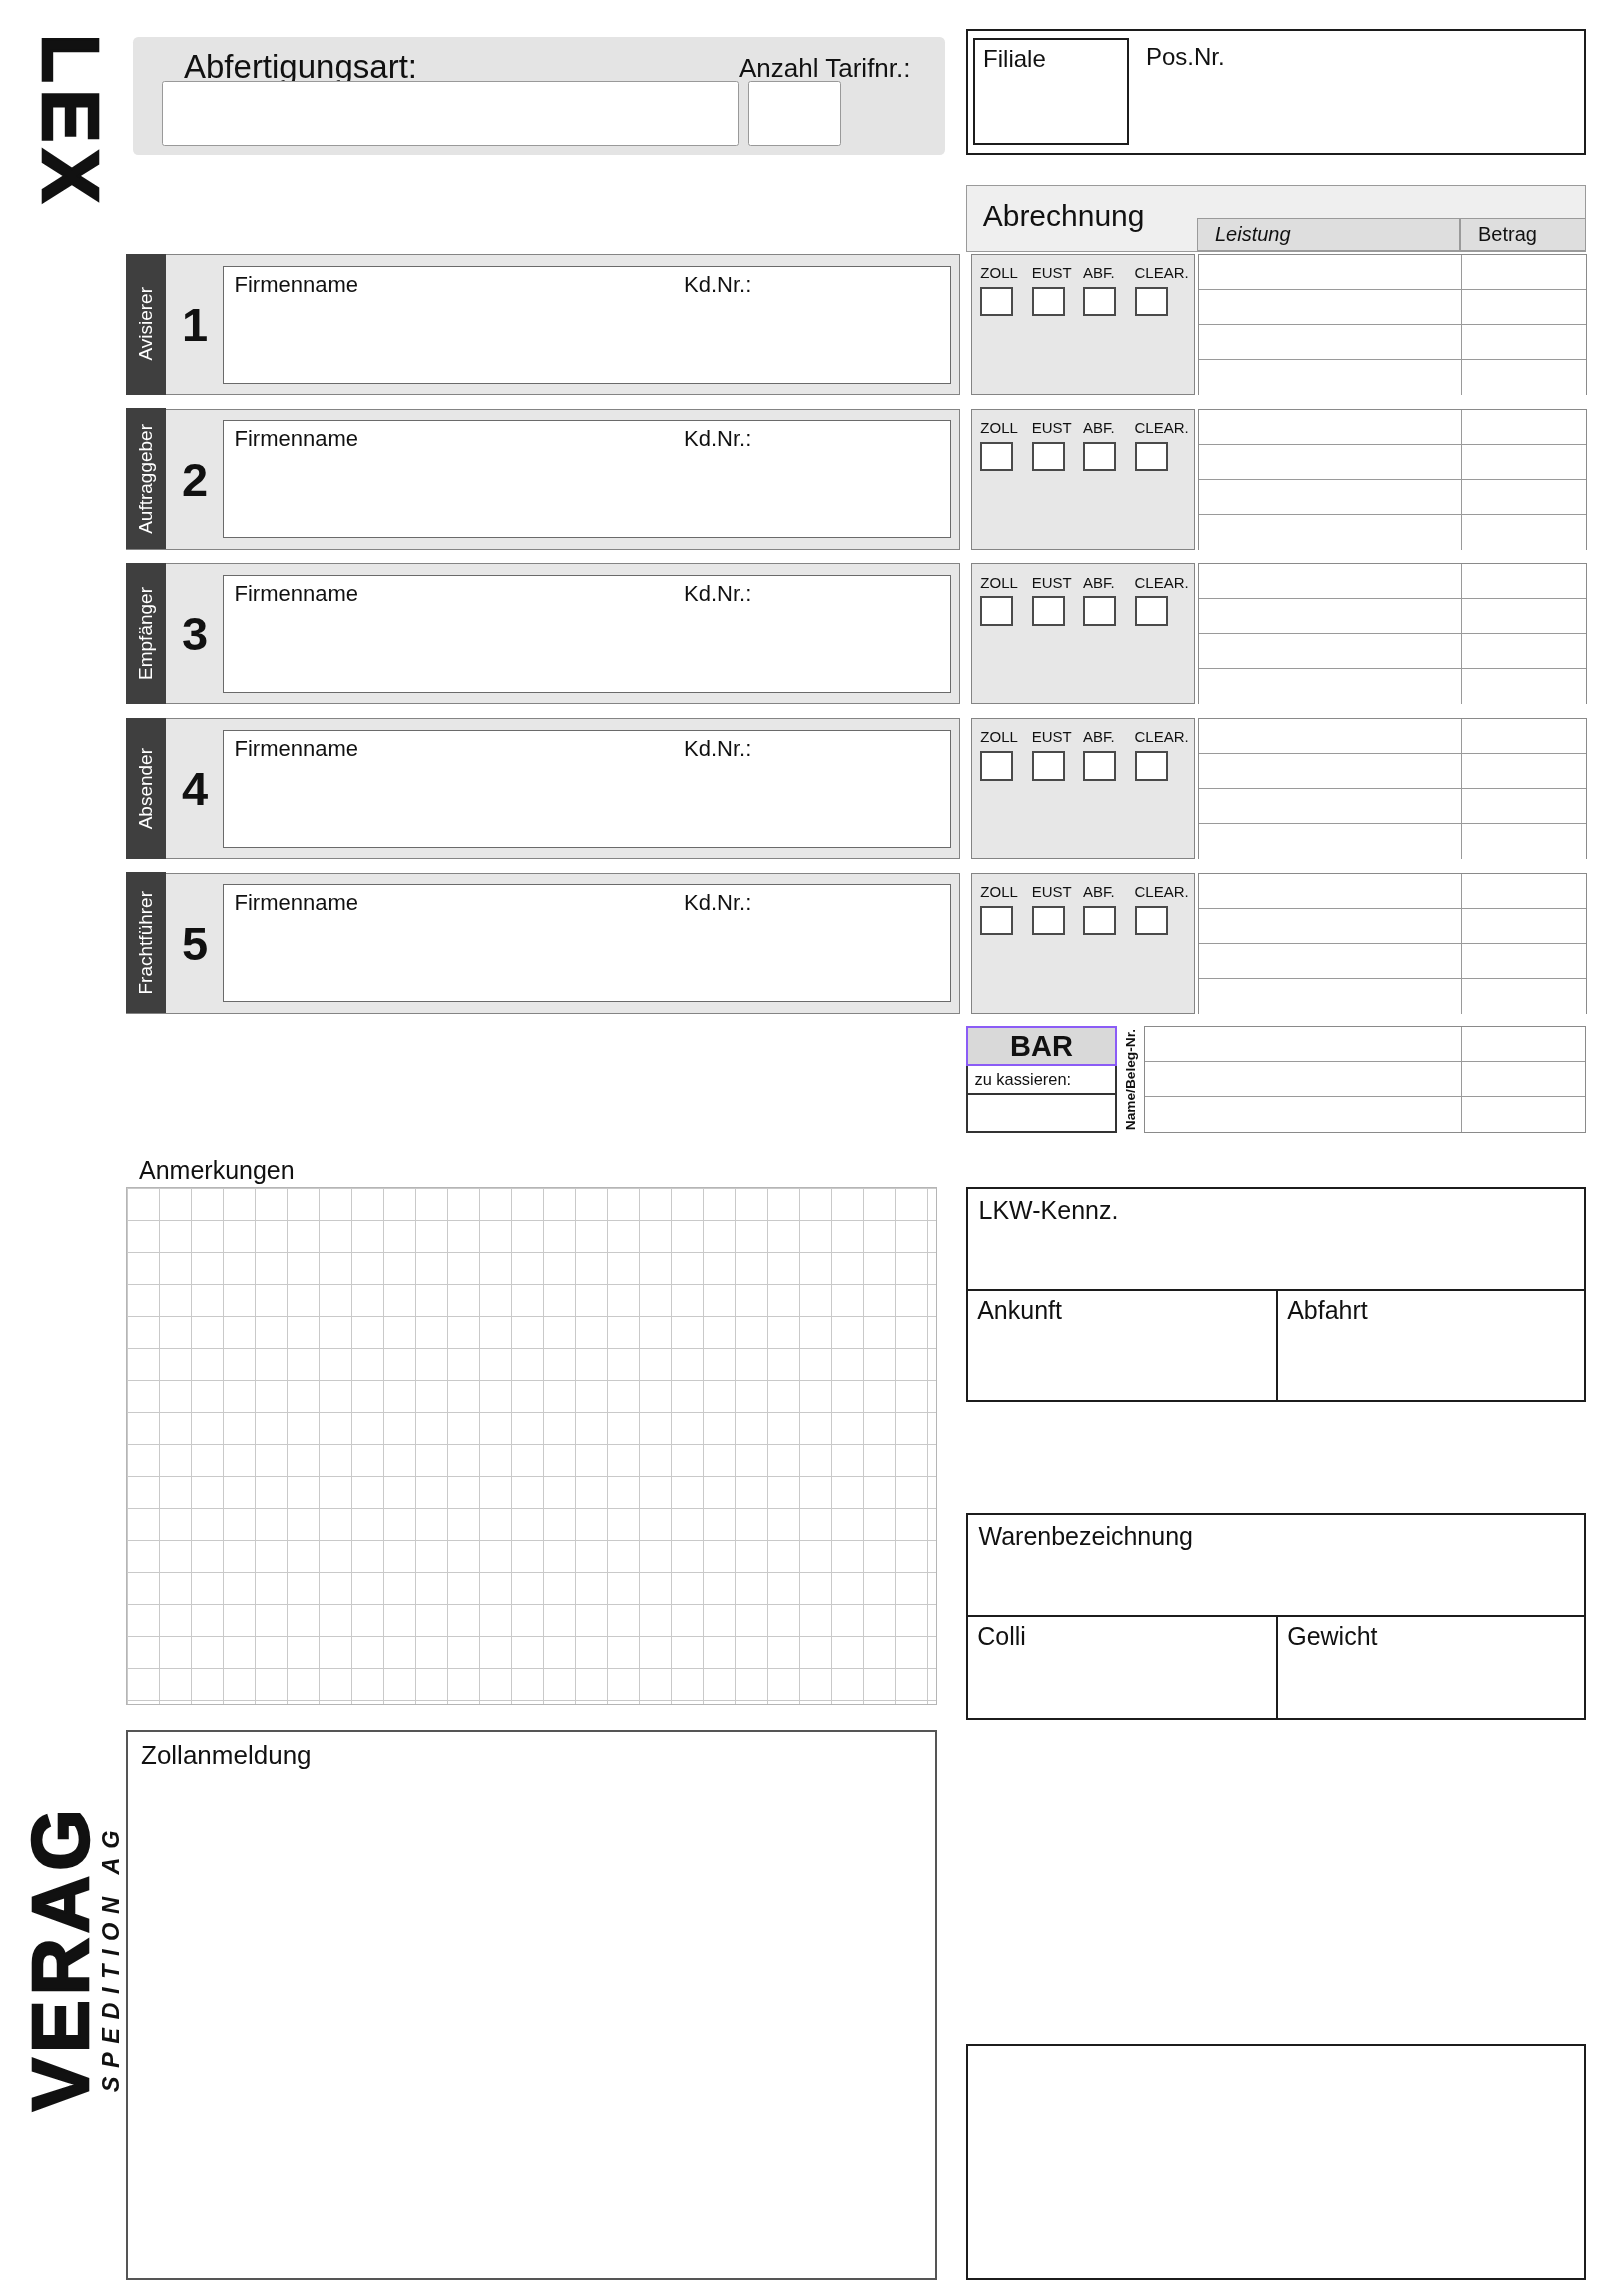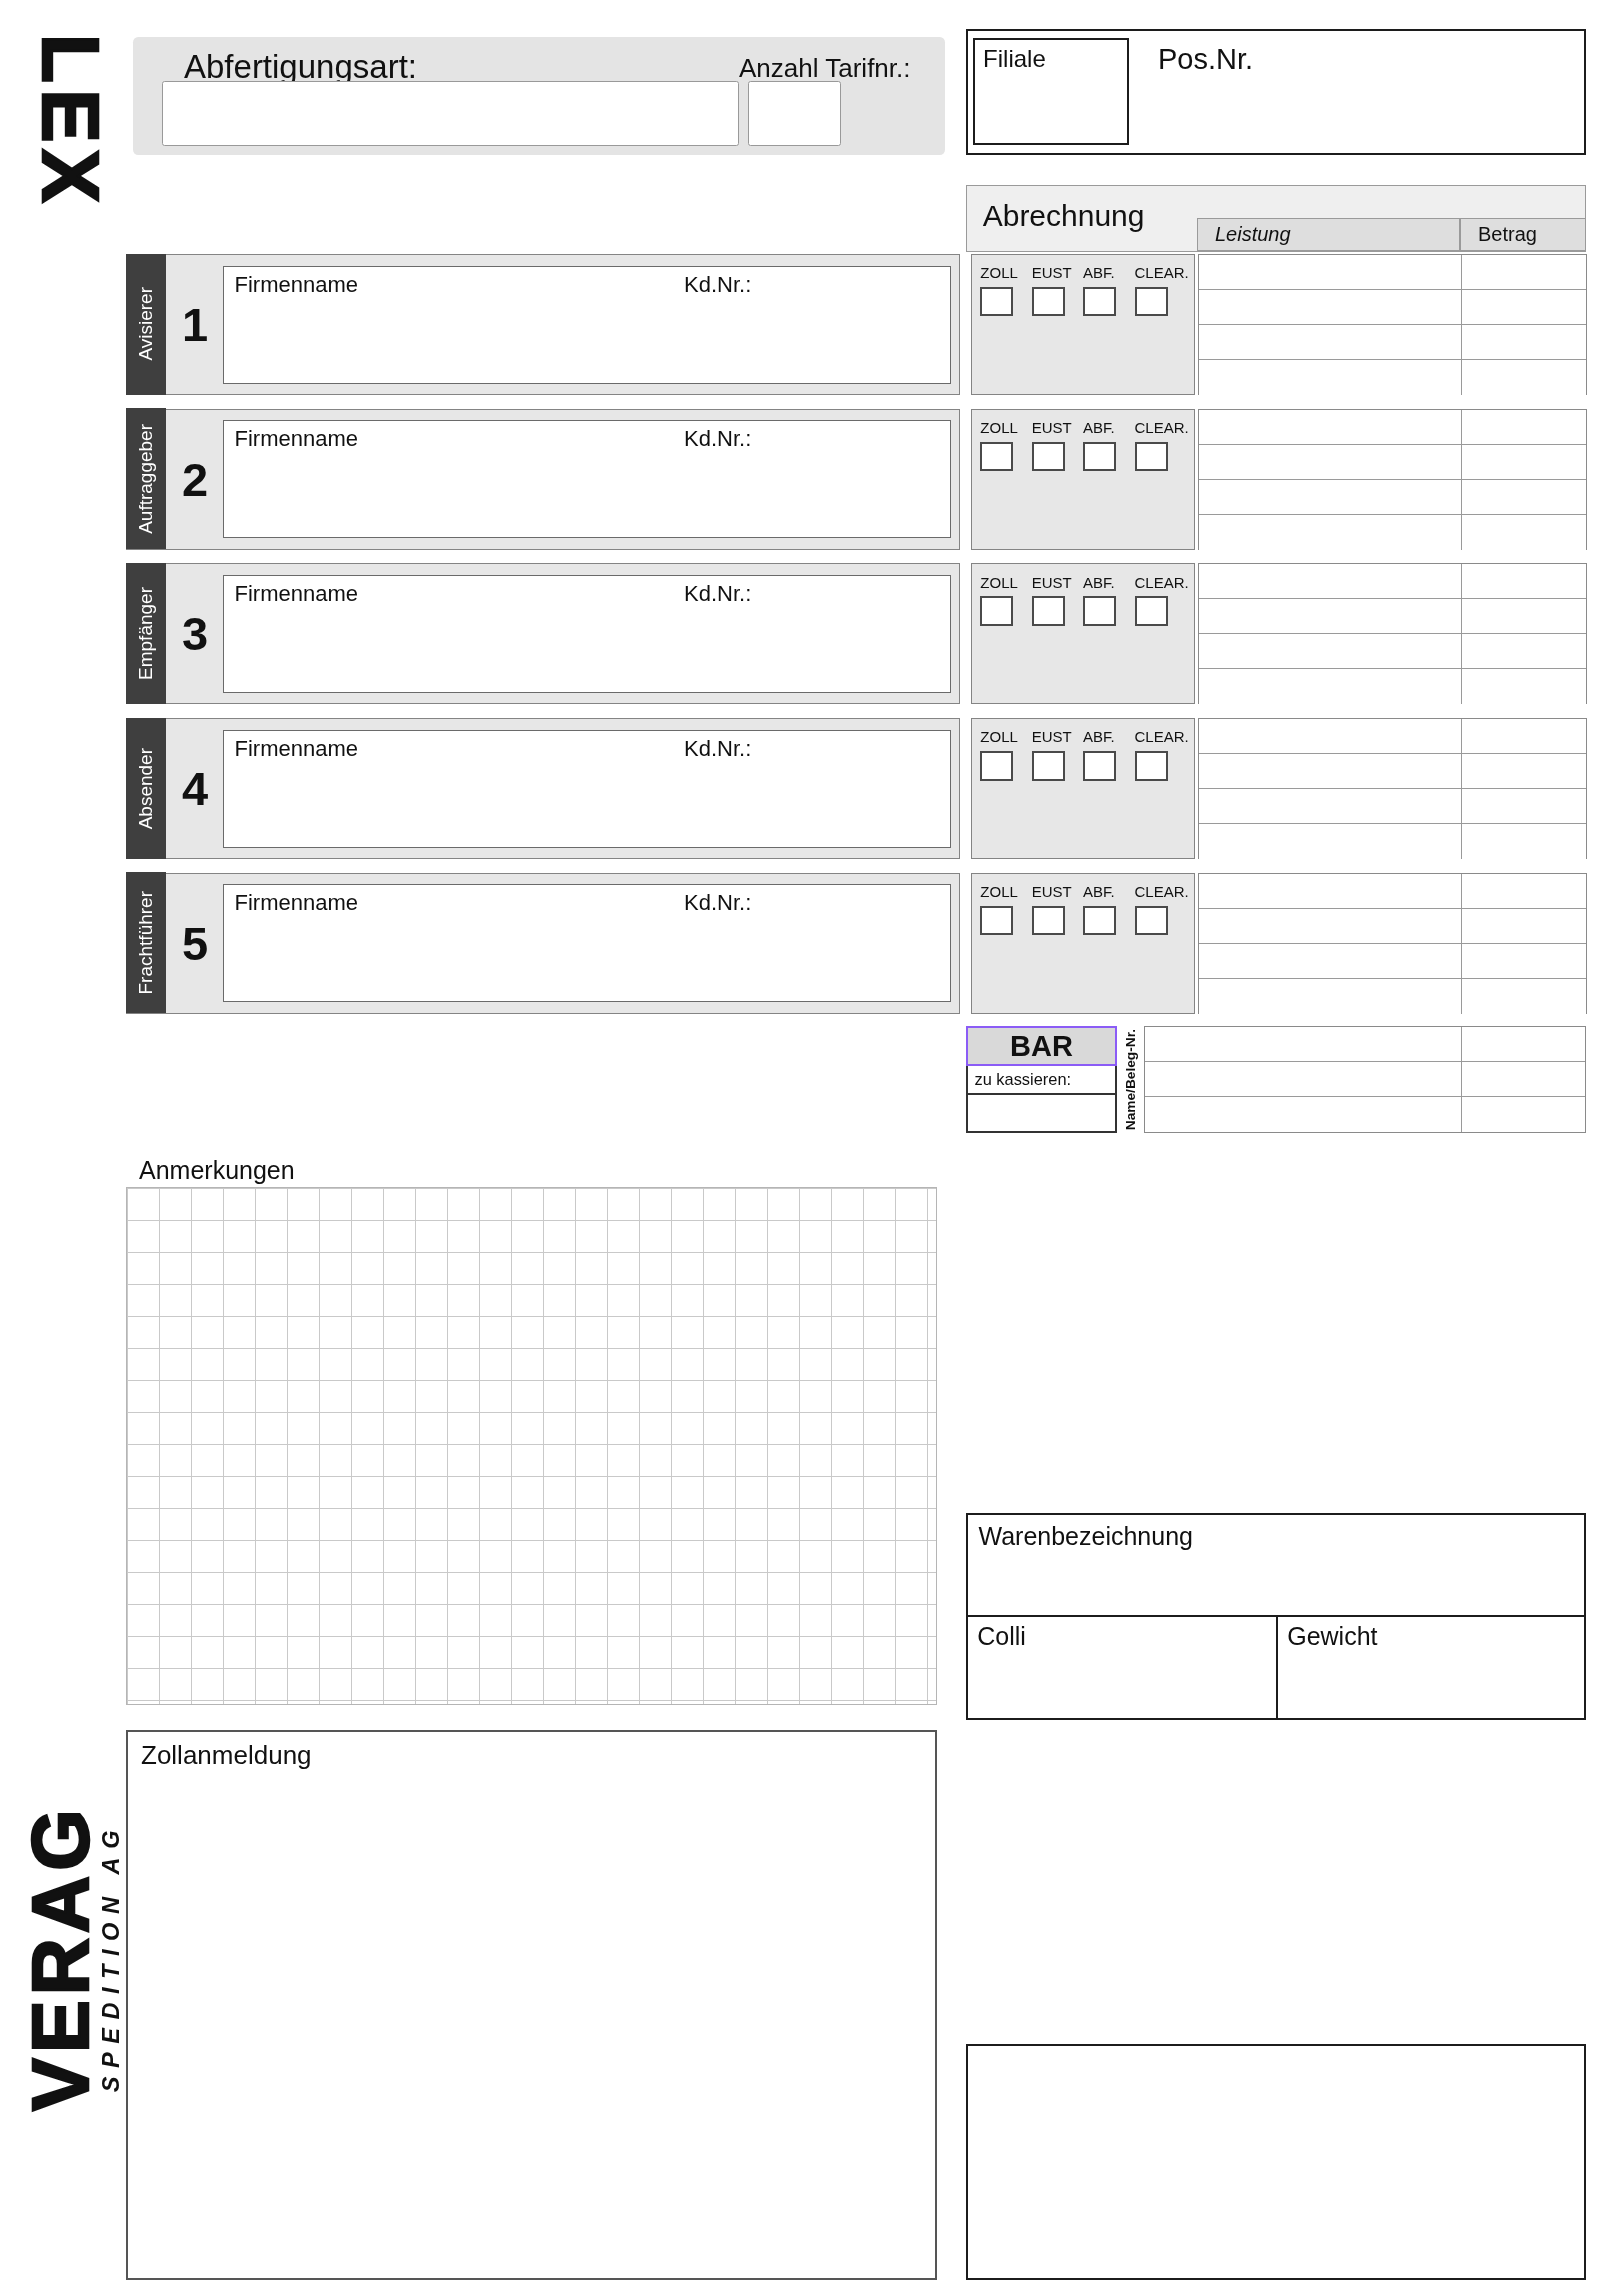--- a/index.html
+++ b/index.html
@@ -35,21 +35,21 @@
   .abf-input { position: absolute; left: 29.4px; top: 44px; width: 577px; height: 65px;
     background: #fff; border: 1.3px solid #999; border-radius: 2.6px; }
   .anz-label { position: absolute; left: 606px; top: 15.7px; font-size: 26px; }
   .anz-input { position: absolute; left: 615px; top: 44px; width: 93px; height: 65px;
     background: #fff; border: 1.3px solid #999; border-radius: 2.6px; }
 
   .filiale-box { position: absolute; left: 966px; top: 29.4px; width: 620px; height: 126px;
     background: #fff; border: 2.6px solid #1c1c1c; }
   .filiale-inner { position: absolute; left: 5.2px; top: 6.5px; width: 156px; height: 107px;
     border: 2px solid #1c1c1c; padding: 5.2px 7.9px; font-size: 24px; }
-  .posnr-label { position: absolute; left: 178px; top: 11.8px; font-size: 29px; margin-left: 12px; }
+  .posnr-label { position: absolute; left: 178px; top: 11.8px; font-size: 24px; }
 
   
   .abrech-box { position: absolute; left: 966px; top: 185px; width: 620px; height: 67px;
     background: #efefef; border: 1.3px solid #9a9a9a; }
   .abrech-title { position: absolute; left: 15.7px; top: 13px; font-size: 30px; }
   .abrech-hdr { position: absolute; left: 230px; bottom: 0; width: 389px; height: 33px; display: flex; }
   .hcell { background: #dedede; border: 1.3px solid #9a9a9a; font-size: 20px;
     display: flex; align-items: center; padding-left: 17px; }
   .hcell.l { width: 263px; font-style: italic; }
   .hcell.b { width: 126px; }
@@ -383,20 +383,27 @@
       <div class="cell"></div>
     <div class="cell"></div>
       <div class="cell"></div>
     <div class="cell"></div>
       <div class="cell"></div>
   </div>
 
   <div class="anm-label">Anmerkungen</div>
   <div class="anm-grid"></div>
 
+  <div class="bbox lkw-box">
+    <div class="box-title">LKW-Kennz.</div>
+    <div class="split-bottom">
+      <div class="split-l"><span>Ankunft</span></div>
+      <div class="split-r"><span>Abfahrt</span></div>
+    </div>
+  </div>
 
   <div class="bbox waren-box">
     <div class="box-title">Warenbezeichnung</div>
     <div class="split-bottom">
       <div class="split-l"><span>Colli</span></div>
       <div class="split-r"><span>Gewicht</span></div>
     </div>
   </div>
 
   <div class="zoll-box">

